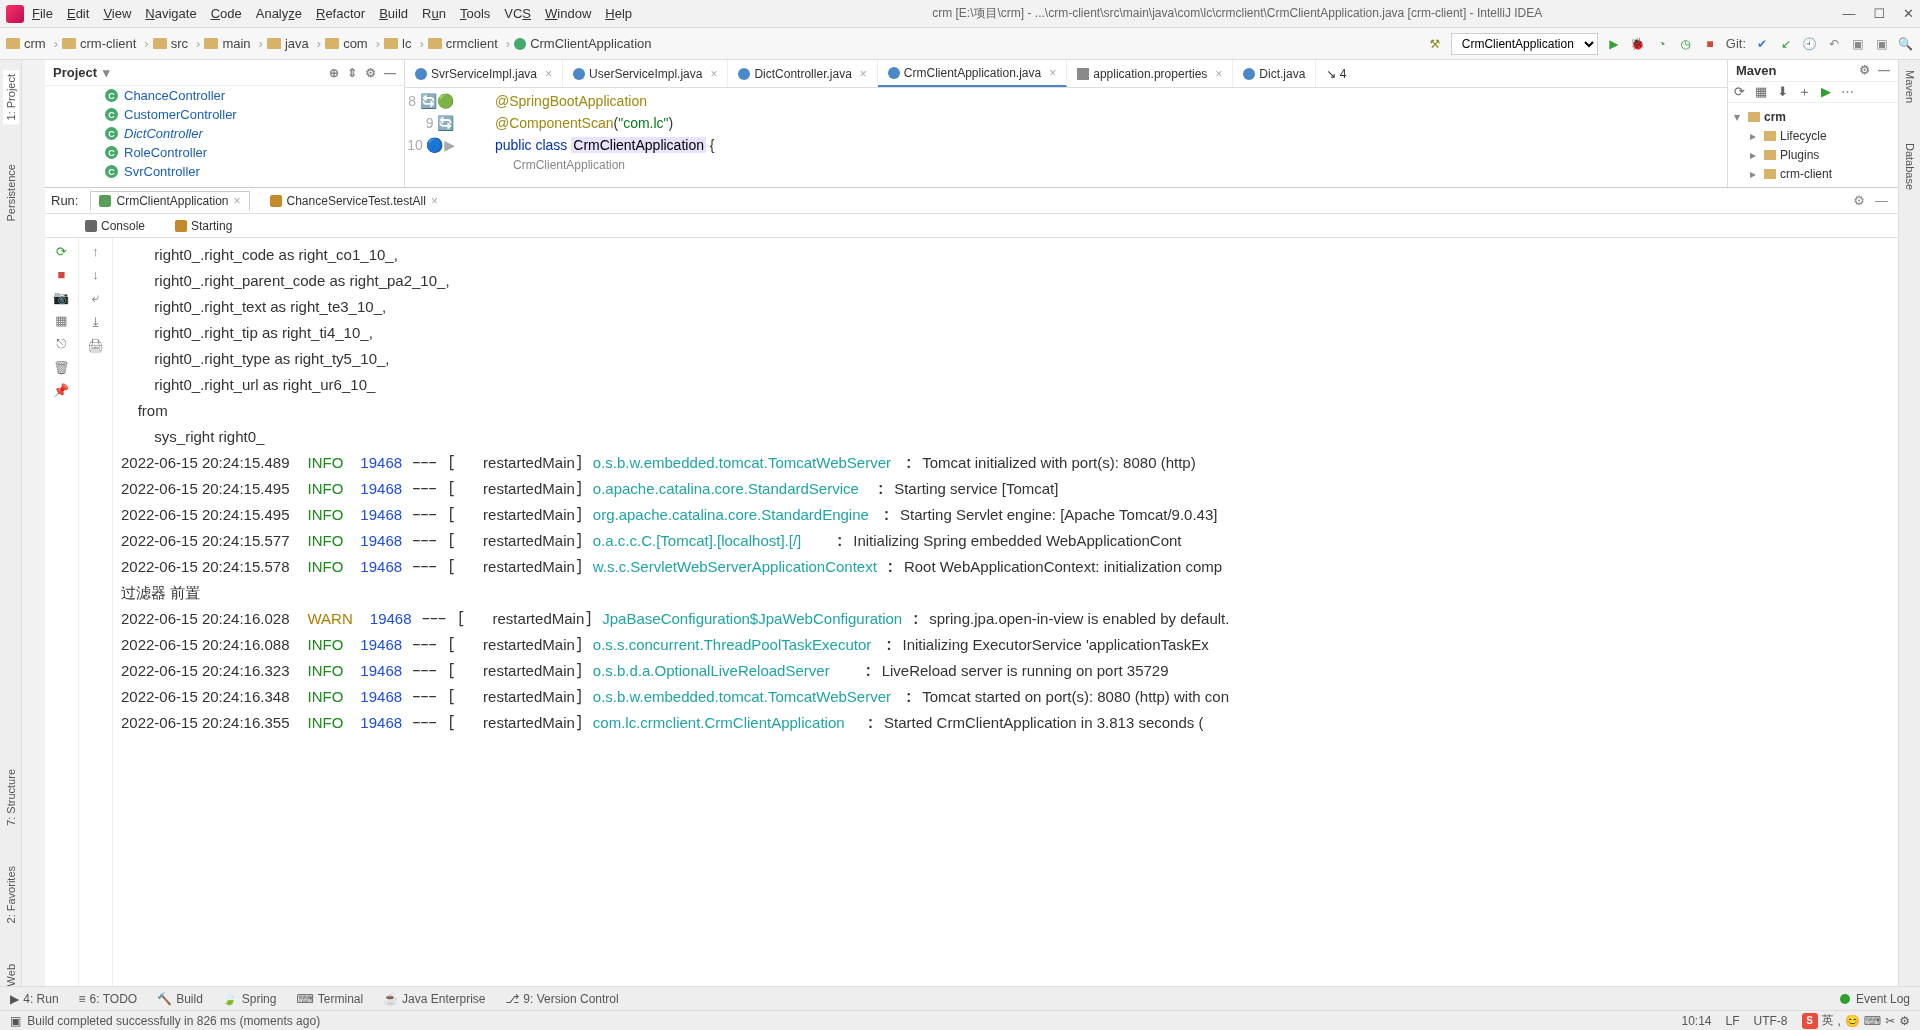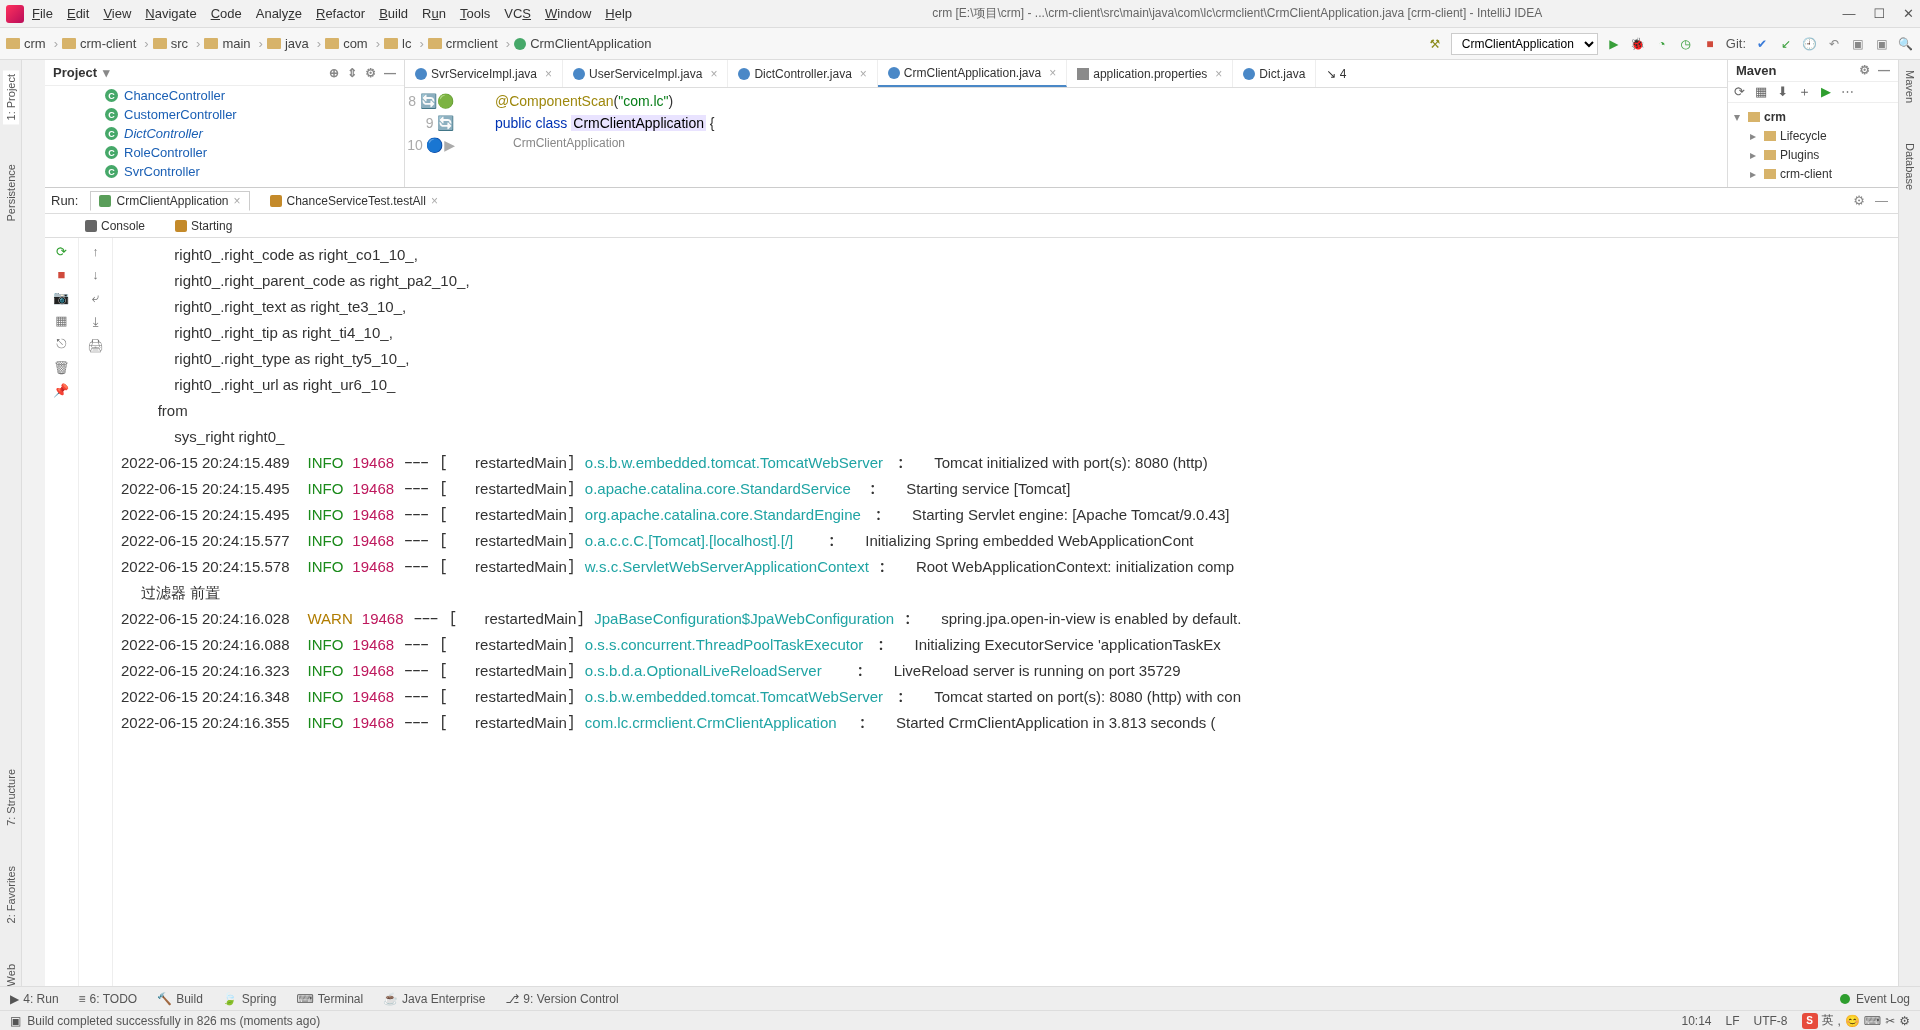--- a/index.html
+++ b/index.html
@@ -87,24 +87,24 @@
   .run-subtabs { height:24px; display:flex; align-items:center; border-bottom:1px solid #ddd; padding-left:40px; gap:30px; font-size:12px; }
   .run-subtabs span { display:flex; align-items:center; gap:4px; }
   .run-subtabs .sicon { width:12px; height:12px; background:#666; border-radius:2px; }
   .run-body { flex:1; display:flex; min-height:0; }
   .run-gutter { width:34px; border-right:1px solid #eee; display:flex; flex-direction:column; align-items:center; gap:8px; padding-top:6px; color:#777; }
   .run-gutter2 { width:34px; border-right:1px solid #eee; display:flex; flex-direction:column; align-items:center; gap:8px; padding-top:6px; color:#777; }
   .console { flex:1; font-family:"JetBrains Mono","Consolas",monospace; font-size:15px; line-height:26px; white-space:pre; padding:4px 0 20px 8px; overflow:hidden; }
   .console .ts   { color:#333; }
   .console .info { color:#1a8a1a; }
   .console .warn { color:#b07c00; }
-  .console .pid  { color:#be185d; }
+  .console .pid  { color:#1d4ed8;margin-left:8px; }
   .console .thr  { color:#333; }
   .console .log  { color:#1fa4a4;text-align:center; }
-  .console .msg  { color:#333;margin-left:20px; }
+  .console .msg  { color:#333; }
 
   
   .bottom-tabs { height:24px; background:#eee; border-top:1px solid #ddd; display:flex; align-items:center; padding:0 10px; gap:20px; font-size:12px; color:#555; }
   .bottom-tabs .btab { display:flex; align-items:center; gap:4px; }
   .bottom-tabs .right { margin-left:auto; display:flex; gap:6px; align-items:center; }
   .statusbar { height:20px; background:#eee; border-top:1px solid #ddd; display:flex; align-items:center; padding:0 10px; font-size:12px; color:#555; }
   .statusbar .right { margin-left:auto; display:flex; gap:14px; align-items:center; }
   .sogou { display:flex; gap:4px; align-items:center; }
   .sogou .s-ico { width:16px; height:16px; background:#e74c3c; border-radius:3px; display:inline-flex; align-items:center; justify-content:center; color:#fff; font-size:10px; font-weight:bold; }
 </style>
@@ -284,20 +284,21 @@
             <span>↘ 4</span>
           </div>
       </div>
       <div class="editor-body">
         <div class="gutter">
           <div><span>8</span><span class="g-icons">🔄🟢</span></div>
           <div><span>9</span><span class="g-icons">🔄</span></div>
           <div><span>10</span><span class="g-icons">🔵▶</span></div>
         </div>
         <div class="code">
+          <div><span class="anno">@SpringBootApplication</span></div>
           <div><span class="anno">@ComponentScan</span><span>(</span><span class="str">"com.lc"</span><span>)</span></div>
           <div><span class="kw">public class </span><span class="cls">CrmClientApplication</span><span> {</span></div>
           <div class="crumb-path">CrmClientApplication</div>
         </div>
       </div>
     </div>
 
     <div class="maven-panel">
       <div class="panel-hdr">
         <span>Maven</span>

